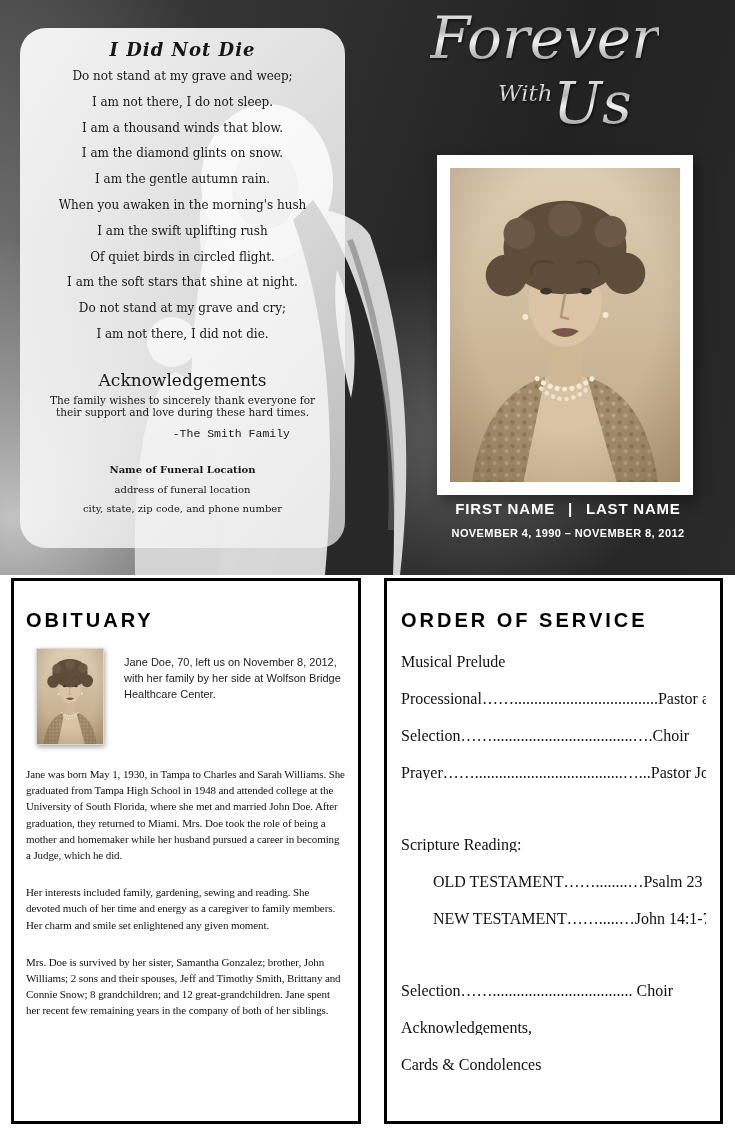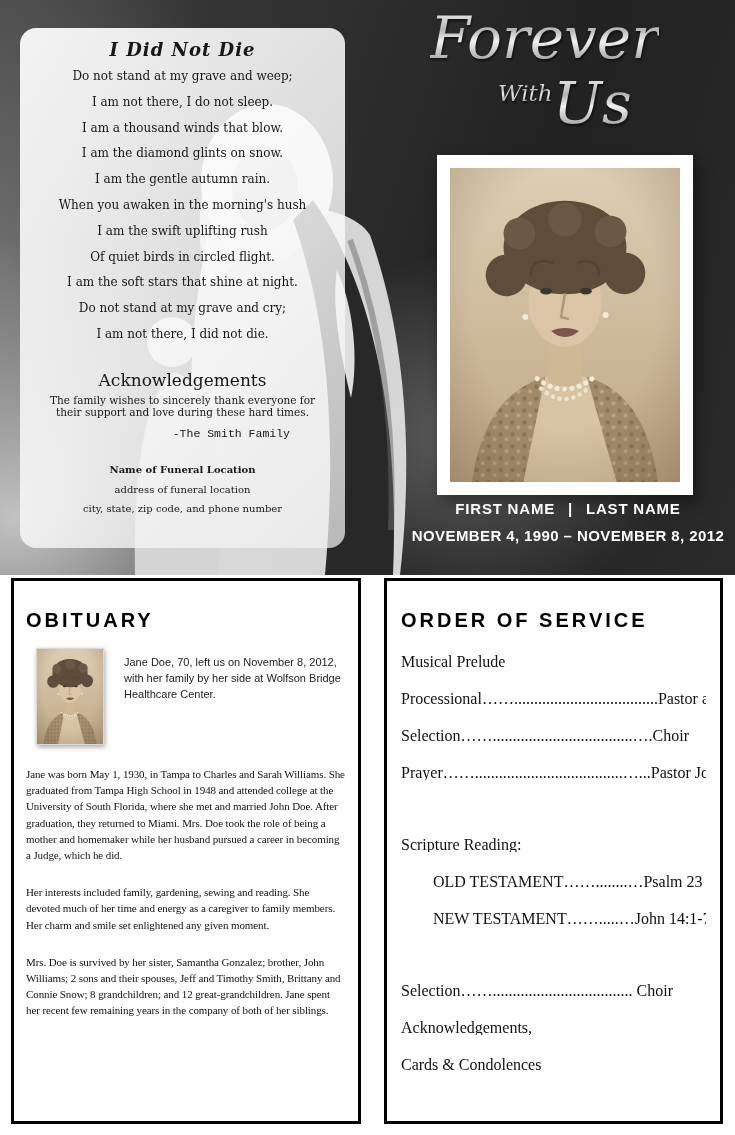--- a/index.html
+++ b/index.html
@@ -11,21 +11,21 @@
   .top { position:absolute; left:0; top:0; width:735px; height:575px; overflow:hidden;
     background:
       radial-gradient(ellipse 300px 260px at 63% 76%, rgba(165,165,165,.45), rgba(165,165,165,0) 70%),
       radial-gradient(ellipse 520px 430px at 2% 90%, rgba(205,205,205,.92), rgba(205,205,205,0) 65%),
       radial-gradient(ellipse 340px 560px at 0% 45%, rgba(145,145,145,.6), rgba(145,145,145,0) 72%),
       linear-gradient(108deg,#3d3d3d 0%,#303030 35%,#222 65%,#2a2a2a 100%);
   }
   .statue { position:absolute; left:115px; top:90px; width:450px; height:485px; }
 
   .poem-panel { position:absolute; left:20px; top:28px; width:325px; height:520px;
-    border-radius:16px; padding:10px 15px 12px 15px; text-align:center;
+    border-radius:26px; padding:10px 15px 12px 15px; text-align:center;
     background:linear-gradient(135deg, rgba(255,255,255,.93) 0%, rgba(250,250,250,.84) 55%, rgba(240,240,240,.72) 100%);
     color:#171717; }
   .poem-title { font-family:"DejaVu Serif", serif; font-style:italic; font-weight:bold;
     font-size:18px; line-height:24px; letter-spacing:1px; }
   .poem-lines { margin-top:2px; }
   .poem-line { font-family:"DejaVu Serif", serif; font-size:12px; height:25.8px; line-height:25.8px; white-space:nowrap; }
   .ack-title { margin-top:20px; font-family:"DejaVu Serif", serif; font-weight:normal;
     font-size:17px; line-height:24px; }
   .ack-text { margin-top:2px; padding:0 6px; font-family:"DejaVu Serif", serif;
     font-size:10.5px; line-height:12.5px; }
@@ -44,21 +44,21 @@
   .w3 { left:553px; top:69px; font-size:58px; }
 
   .photo-frame { position:absolute; left:437px; top:155px; width:256px; height:340px;
     background:#fff; padding:13px; box-shadow:4px 6px 14px rgba(0,0,0,.4); }
   .photo-frame svg { display:block; width:100%; height:100%; }
 
   .name-line { position:absolute; left:420px; top:500px; width:296px; text-align:center;
     color:#fff; font-weight:bold; font-size:15px; letter-spacing:.8px; white-space:nowrap; }
   .name-sep { margin:0 13px; }
   .dates-line { position:absolute; left:408px; top:527px; width:320px; text-align:center;
-    color:#fff; font-weight:bold; font-size:15px; letter-spacing:.4px; white-space:nowrap; }
+    color:#fff; font-weight:bold; font-size:11px; letter-spacing:.4px; white-space:nowrap; }
 
   
   .bottom { position:absolute; left:0; top:575px; width:735px; height:560px; background:#fff; }
   .panel { position:absolute; top:3px; height:546px; border:3px solid #000; background:#fff; color:#111; }
   .obituary-panel { left:11px;  width:350px; padding:28px 12px 0 12px; }
   .order-panel    { left:384px; width:339px; padding:28px 14px 0 14px; }
   .panel-title { font-size:20px; font-weight:bold; letter-spacing:3px;
     line-height:23px; color:#000; }
 
   .intro-row { margin-top:16px; display:flex; }

